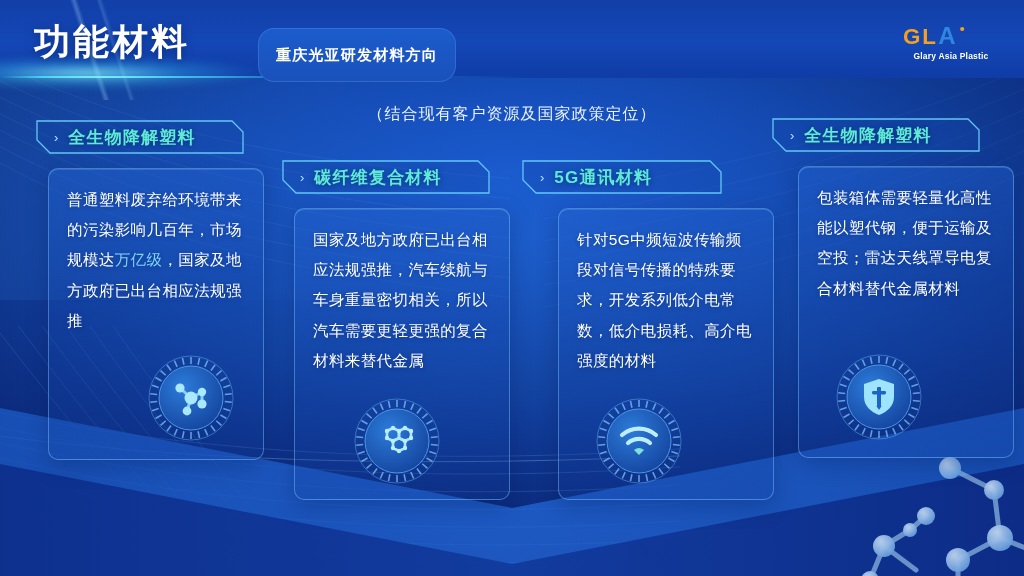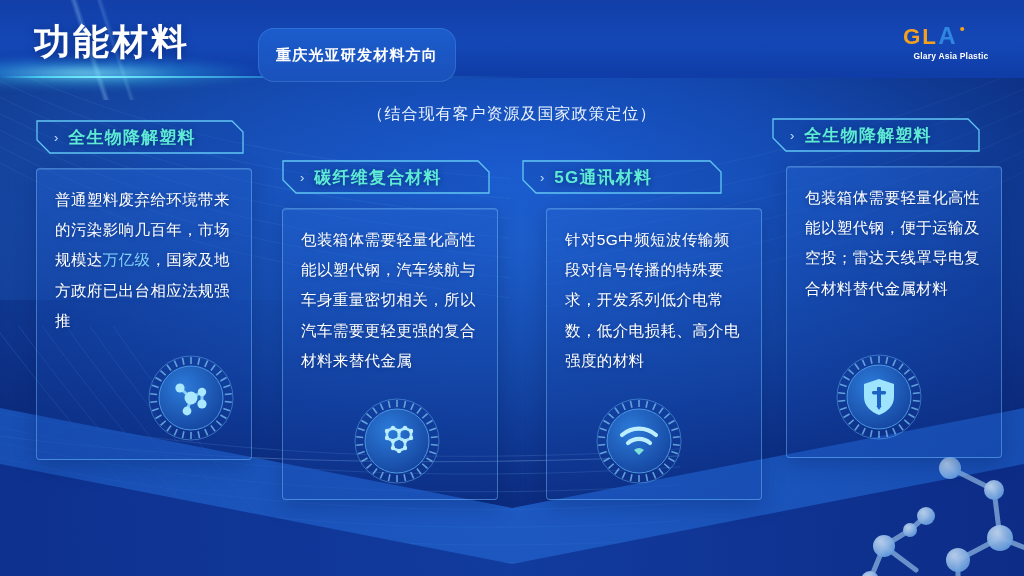--- a/index.html
+++ b/index.html
@@ -107,21 +107,21 @@
   }
   .tag-chev{
     font-size:13px;color:#bfe4ff;margin-right:10px;line-height:1;
   }
   .tag-text{
     font-size:17px;font-weight:bold;color:#5eead4;letter-spacing:1.2px;
     text-shadow:0 1px 6px rgba(0,40,110,0.7);
   }
 
   .card-body{
-    position:absolute;left:0;border-radius:4px;
+    position:absolute;left:12px;border-radius:10px;
     border:1px solid rgba(120,195,255,0.45);
     background:linear-gradient(170deg, rgba(34,96,205,0.48) 0%, rgba(22,72,175,0.34) 45%, rgba(16,56,150,0.20) 100%);
     box-shadow:inset 0 1px 0 rgba(170,220,255,0.18), 0 6px 22px rgba(4,22,80,0.28);
     overflow:hidden;
   }
   .card-text{
     position:absolute;left:18px;right:16px;top:16px;
     font-size:15.5px;line-height:1.95;color:#ffffff;letter-spacing:0.4px;
     text-shadow:0 1px 4px rgba(0,30,90,0.45);
   }
@@ -348,21 +348,21 @@
       <svg class="tag-svg" width="208" height="34" viewBox="0 0 208 34">
         <path d="M14,1 L196,1 L207,12 L207,33 L196,33 L14,33 L1,20 L1,1 Z" fill="rgba(20,70,170,0.30)" stroke="#63c8f5" stroke-width="1.3"></path>
       </svg>
       <div class="tag-inner">
         <span class="tag-chev">›</span>
         <span class="tag-text">碳纤维复合材料</span>
       </div>
     </div>
 
     <div class="card-body" style="top:48px;width:214px;height:290px;">
-      <div class="card-text">包装箱体需要轻量化高性能以塑代钢，汽车续航与车身重量密切相关，所以汽车需要更轻更强的复合材料来替代金属</div>
+      <div class="card-text">国家及地方政府已出台相应法规强推，汽车续航与车身重量密切相关，所以汽车需要更轻更强的复合材料来替代金属</div>
     </div>
 
     <div class="icon-disc" style="left:72px;top:238px;">
       <svg class="disc-svg" width="86" height="86" viewBox="0 0 86 86">
         <defs>
           <radialGradient id="d2" cx="0.38" cy="0.33" r="0.75">
             <stop offset="0" stop-color="#2f7fdd"></stop>
             <stop offset="1" stop-color="#14459f"></stop>
           </radialGradient>
         </defs>

